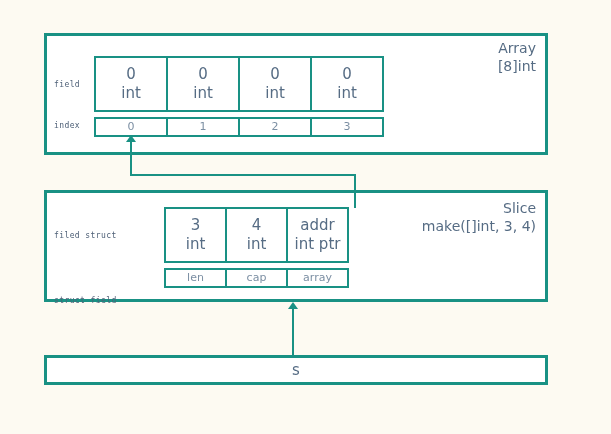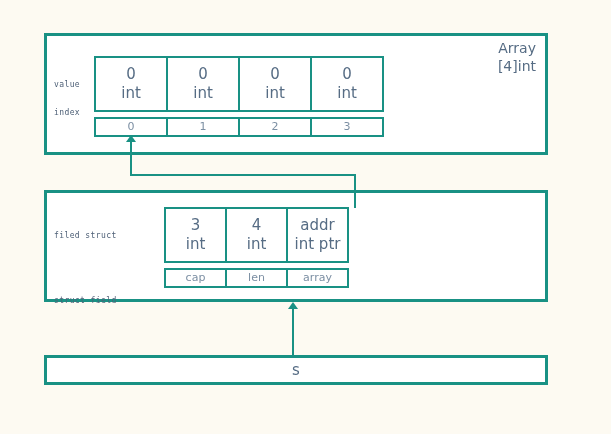--- a/index.html
+++ b/index.html
@@ -107,25 +107,25 @@
 </style>
 </head>
 <body>
 
 <div id="stage">
 
   <div class="outer-box" style="left:44px; top:33px; width:504px; height:122px;"></div>
 
   <div class="corner-label" style="left:398px; top:39px; width:138px;">
     <span>Array</span><br>
-    <span>[4]int</span>
+    <span>[8]int</span>
   </div>
 
-  <div class="side-label" style="left:54px; top:80px;">value</div>
-  <div class="side-label" style="left:54px; top:108px;">index</div>
+  <div class="side-label" style="left:54px; top:80px;">field</div>
+  <div class="side-label" style="left:54px; top:121px;">index</div>
 
   <div class="cell-row" style="left:94px; top:56px;">
     <div class="cell big" style="width:74px; height:56px;">
       <span class="t1">0</span>
       <span class="t2">int</span>
     </div>
     <div class="cell big" style="width:74px; height:56px;">
       <span class="t1">0</span>
       <span class="t2">int</span>
     </div>
@@ -141,42 +141,46 @@
 
   <div class="cell-row" style="left:94px; top:117px;">
     <div class="cell small" style="width:74px; height:20px;">0</div>
     <div class="cell small" style="width:74px; height:20px;">1</div>
     <div class="cell small" style="width:74px; height:20px;">2</div>
     <div class="cell small" style="width:74px; height:20px;">3</div>
   </div>
 
   <div class="outer-box" style="left:44px; top:190px; width:504px; height:112px;"></div>
 
+  <div class="corner-label" style="left:330px; top:199px; width:206px;">
+    <span>Slice</span><br>
+    <span>make([]int, 3, 4)</span>
+  </div>
 
   <div class="side-label" style="left:54px; top:231px;">filed struct</div>
   <div class="side-label" style="left:54px; top:272px;margin-top:24px;">struct field</div>
 
   <div class="cell-row" style="left:164px; top:207px;">
     <div class="cell big" style="width:63px; height:56px;">
       <span class="t1">3</span>
       <span class="t2">int</span>
     </div>
     <div class="cell big" style="width:63px; height:56px;">
       <span class="t1">4</span>
       <span class="t2">int</span>
     </div>
     <div class="cell big" style="width:63px; height:56px;">
       <span class="t1">addr</span>
       <span class="t2">int ptr</span>
     </div>
   </div>
 
   <div class="cell-row" style="left:164px; top:268px;">
+    <div class="cell small" style="width:63px; height:20px;">len</div>
     <div class="cell small" style="width:63px; height:20px;">cap</div>
-    <div class="cell small" style="width:63px; height:20px;">len</div>
     <div class="cell small" style="width:63px; height:20px;">array</div>
   </div>
 
   <div class="conn v" style="left:354px; top:174px; height:34px;"></div>
 
   <div class="conn h" style="left:130px; top:174px; width:226px;"></div>
 
   <div class="conn v" style="left:130px; top:141px; height:34px;"></div>
   <div class="arrowhead-up" style="left:126px; top:135px;"></div>
 

